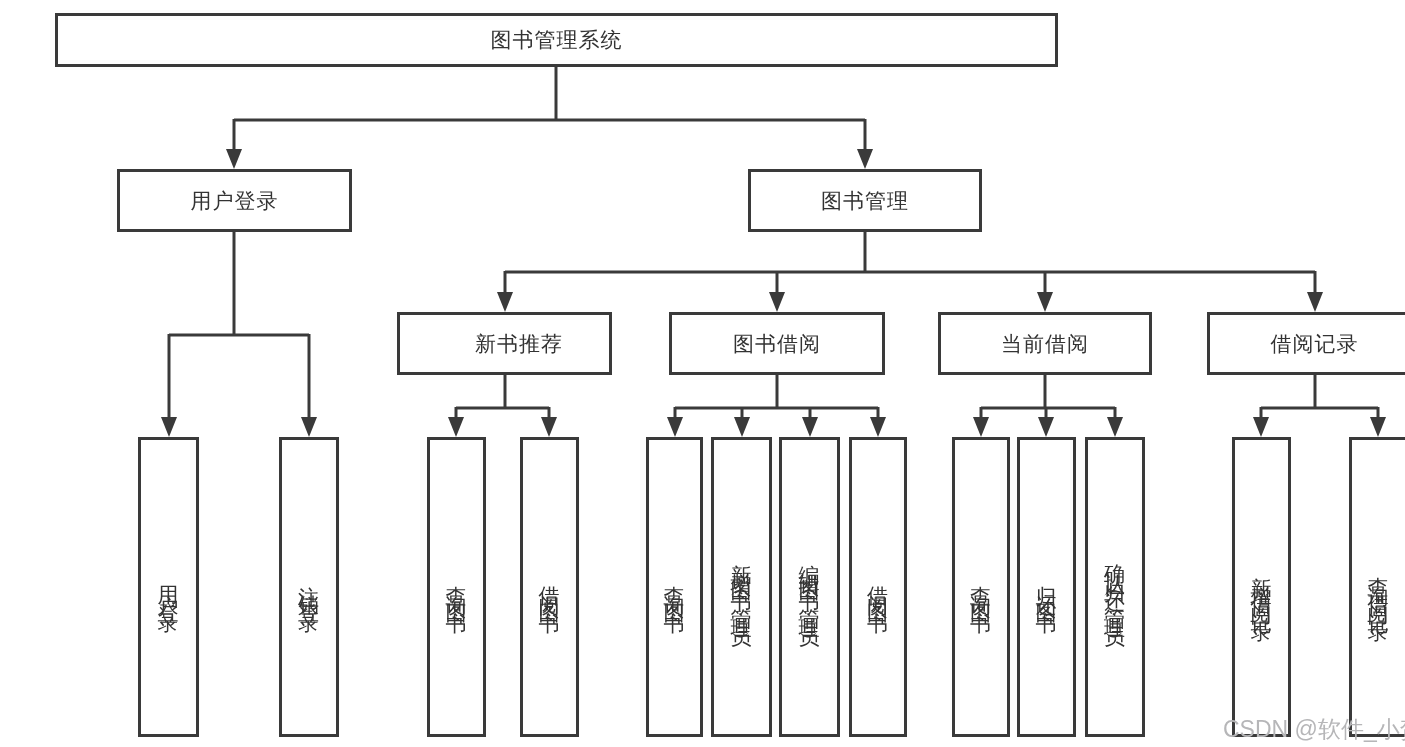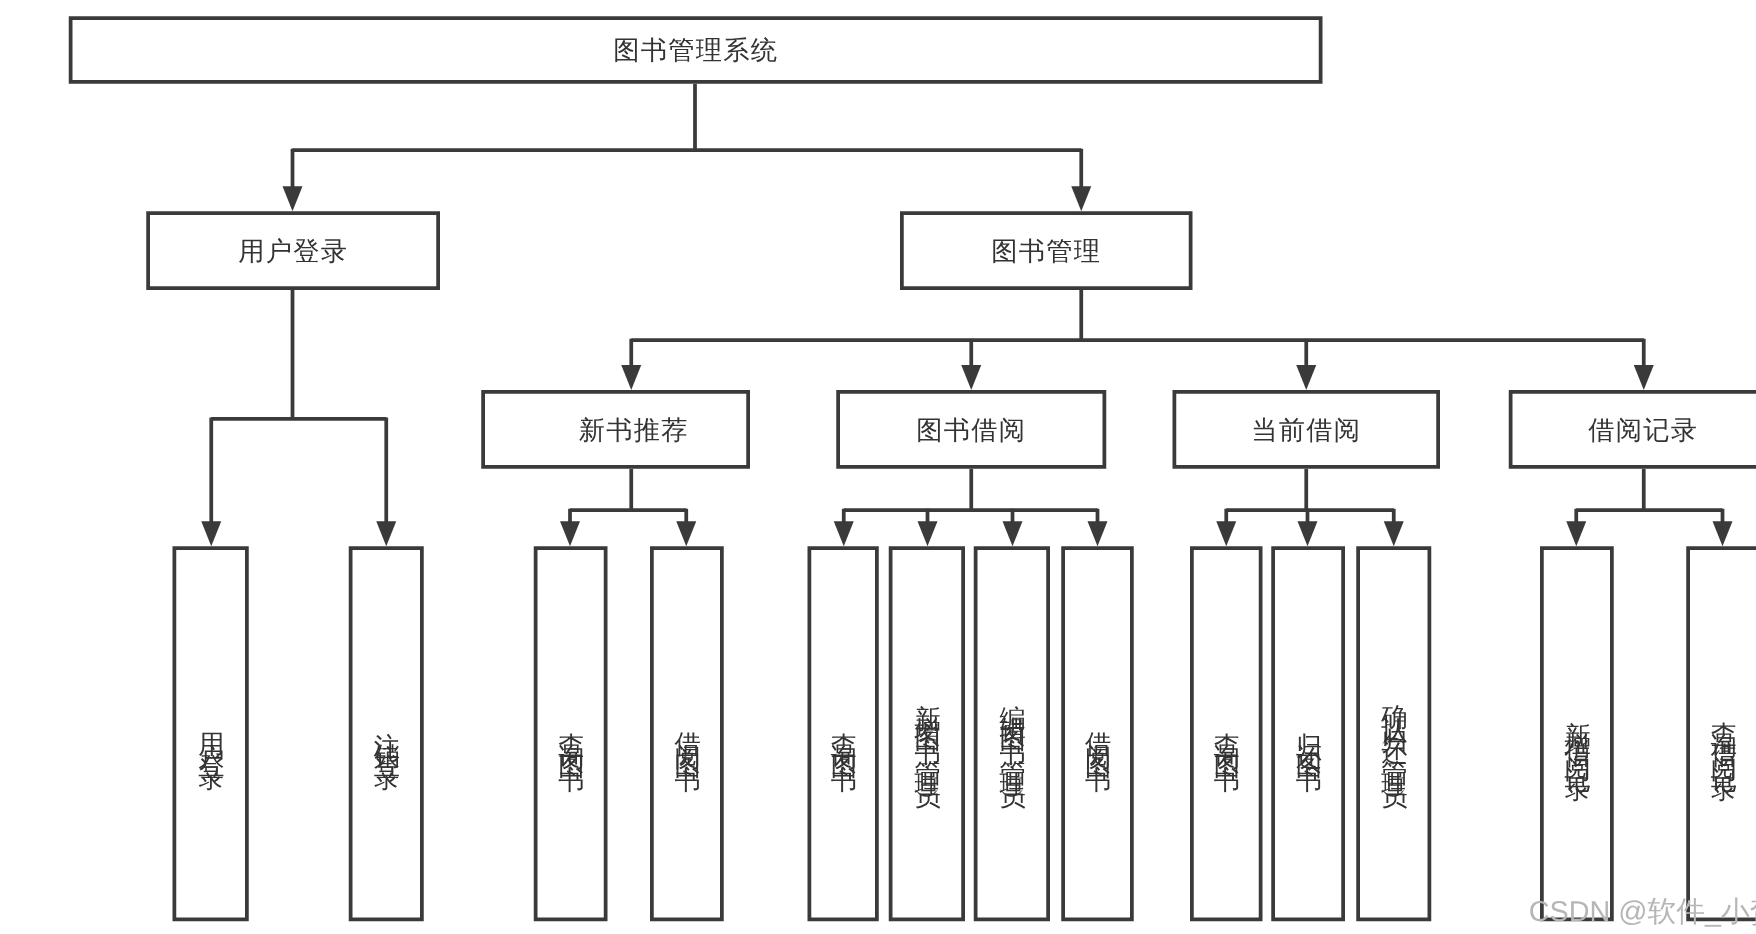--- a/index.html
+++ b/index.html
@@ -117,23 +117,23 @@
         <polygon points="1218,417 1234,417 1226,437" stroke="none"></polygon>
         <line x1="1343" y1="407" x2="1343" y2="419"></line>
         <polygon points="1335,417 1351,417 1343,437" stroke="none"></polygon>
       </g>
     </g>
   </svg>
 
   <div class="box hbox" style="left:20px;top:13px;width:1003px;height:54px;">图书管理系统</div>
 
   <div class="box hbox" style="left:82px;top:169px;width:235px;height:63px;">用户登录</div>
-  <div class="box hbox" style="left:685px;top:169px;width:234px;height:63px;">图书管理</div>
+  <div class="box hbox" style="left:713px;top:169px;width:234px;height:63px;">图书管理</div>
 
-  <div class="box hbox" style="left:350px;top:312px;width:215px;height:63px;padding-left:29px;">新书推荐</div>
+  <div class="box hbox" style="left:362px;top:312px;width:215px;height:63px;padding-left:29px;">新书推荐</div>
   <div class="box hbox" style="left:903px;top:312px;width:214px;height:63px;">当前借阅</div>
   <div class="box hbox" style="left:634px;top:312px;width:216px;height:63px;">图书借阅</div>
   <div class="box hbox" style="left:1172px;top:312px;width:215px;height:63px;">借阅记录</div>
 
   <div class="box vbox" style="left:103px;top:437px;width:61px;height:300px;">用户登录</div>
   <div class="box vbox" style="left:244px;top:437px;width:60px;height:300px;">注销登录</div>
 
   <div class="box vbox" style="left:392px;top:437px;width:59px;height:300px;">查询图书</div>
   <div class="box vbox" style="left:485px;top:437px;width:59px;height:300px;">借阅图书</div>
 

